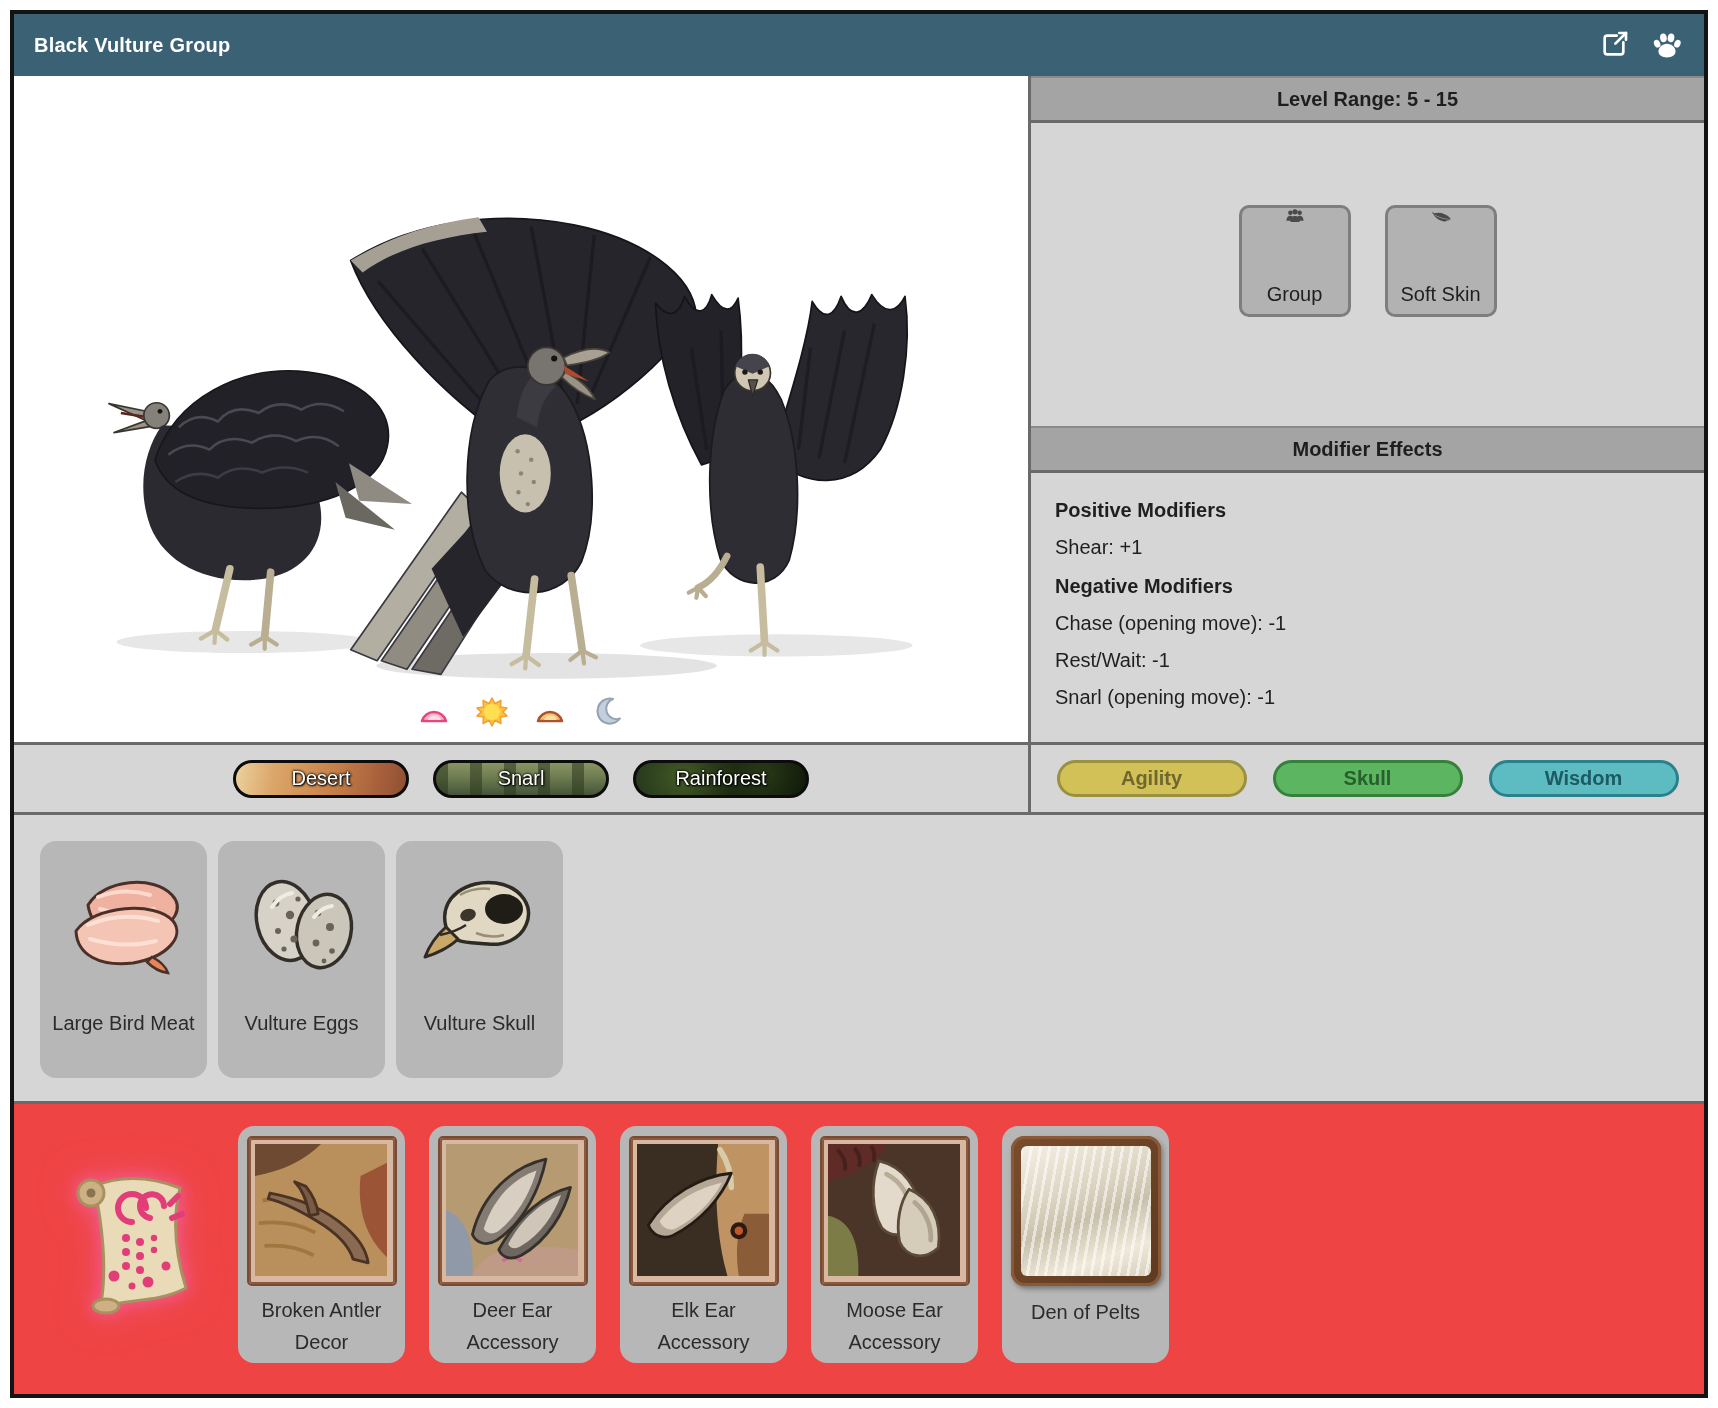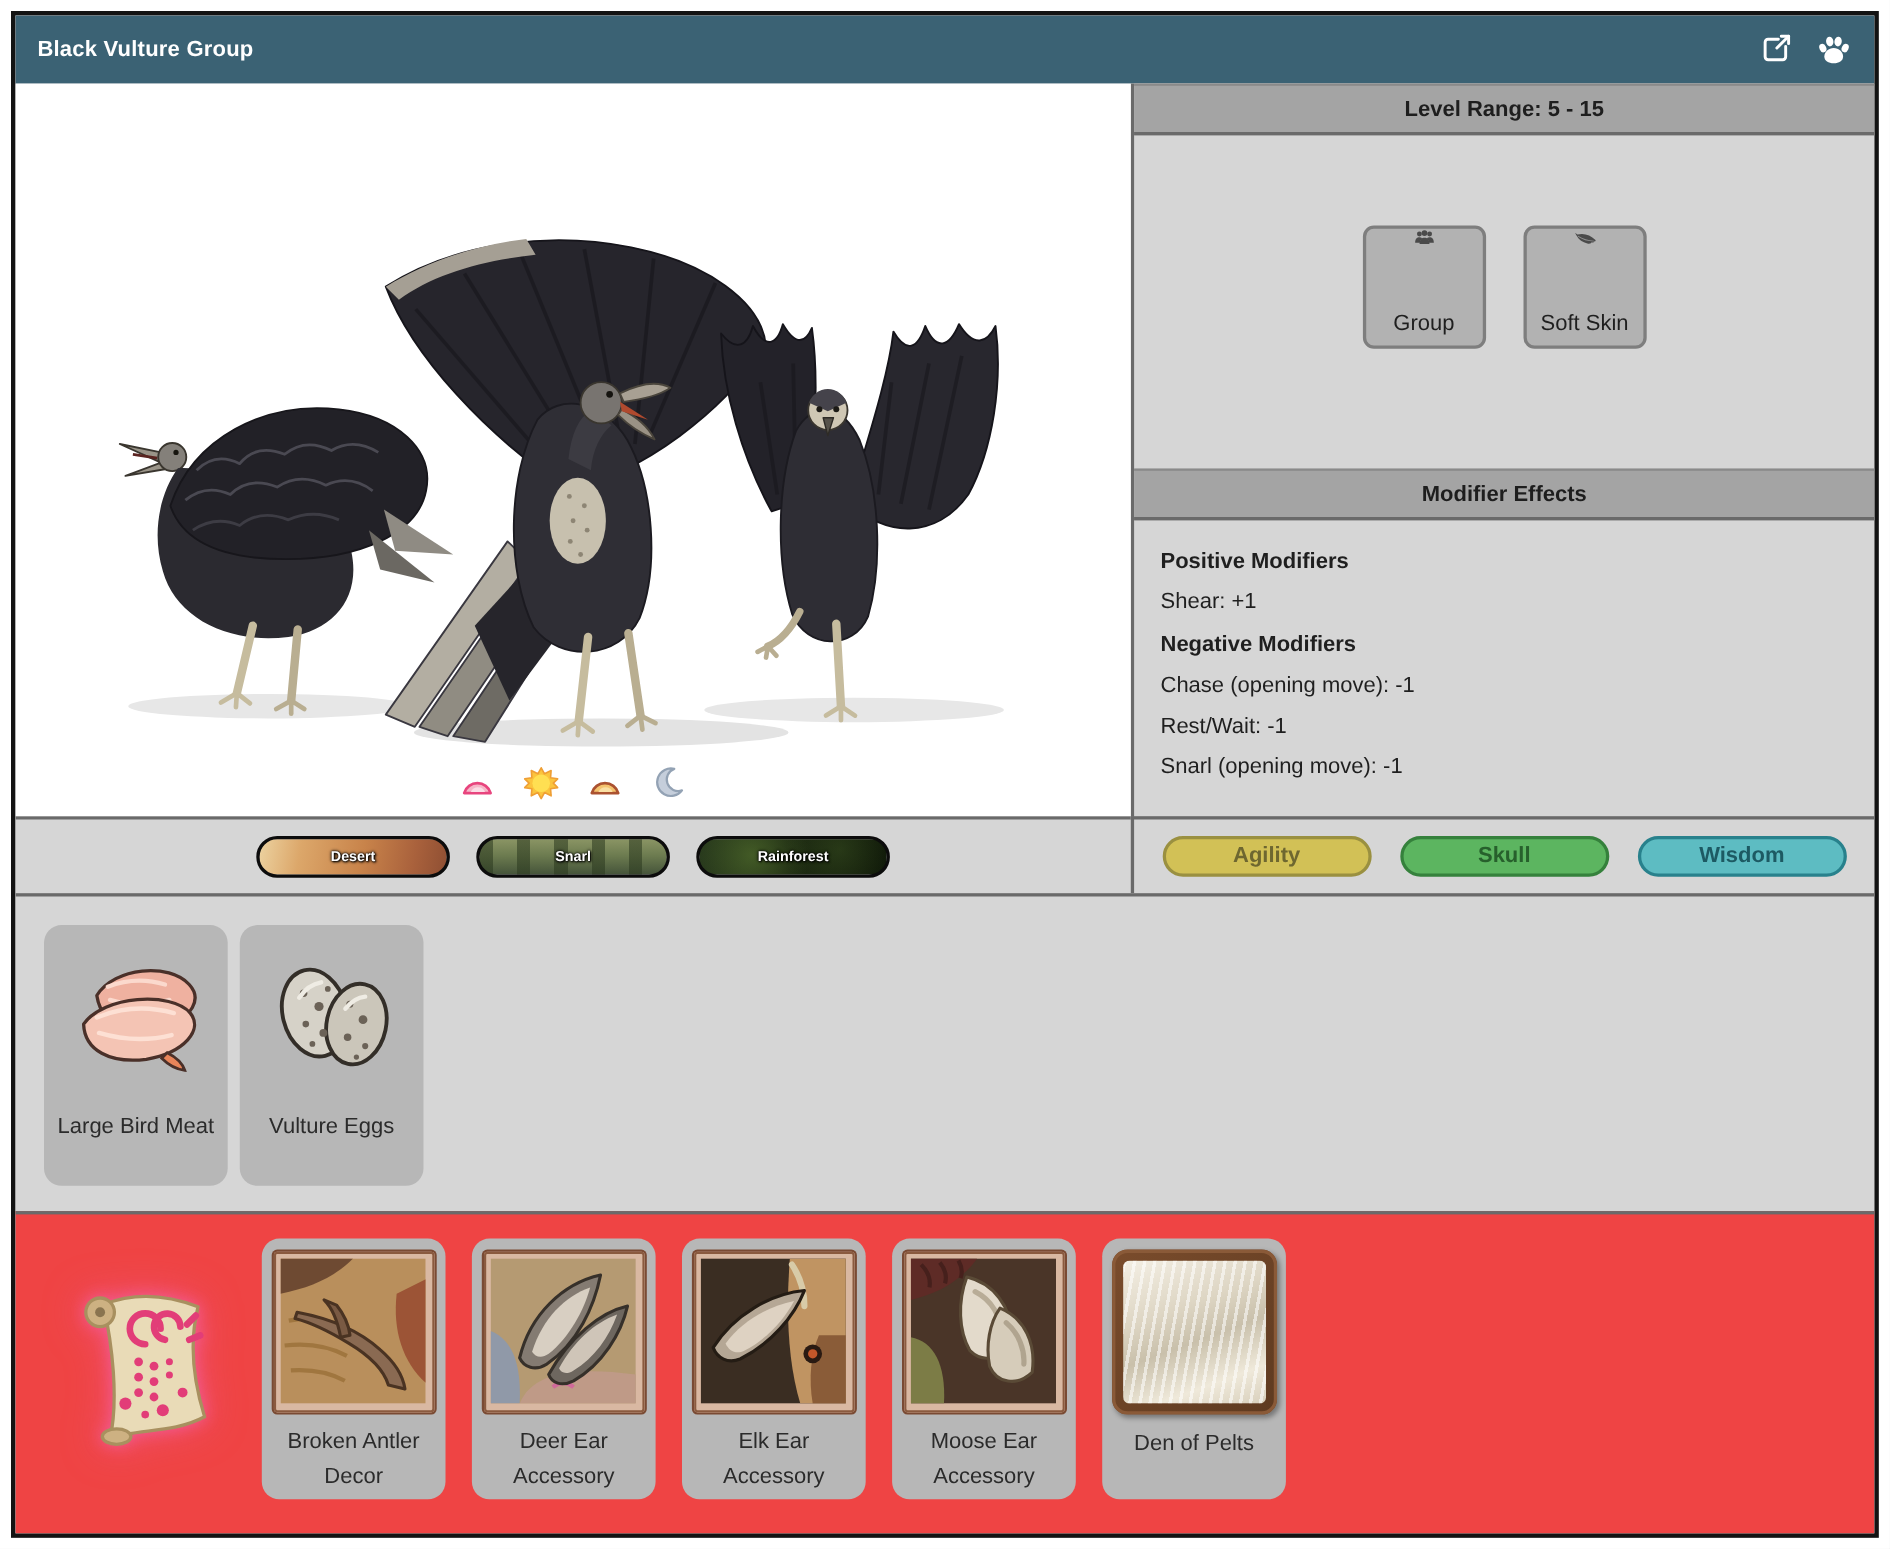--- a/index.html
+++ b/index.html
@@ -27,21 +27,21 @@
   .trait-btn svg { margin-bottom:10px; }
   .trait-label { font-size:20px; color:#1f1f1f; }
   .mod-bar { margin-top:109px; }
   .mod-list { padding:10px 24px; font-size:20px; color:#1f1f1f; }
   .mod-head { font-weight:bold; margin:16px 0 4px; }
   .mod-item { margin:14px 0; }
 
   .biome-row { grid-column:1; grid-row:2; border-top:3px solid #6a6a6a; display:flex; align-items:center; justify-content:center; gap:24px; background:#d6d6d6; }
   .stats-row { grid-column:2; grid-row:2; border-top:3px solid #6a6a6a; border-left:3px solid #6a6a6a; display:flex; align-items:center; justify-content:center; gap:26px; background:#d6d6d6; }
 
-  .biome-btn { width:176px; height:38px; border:3px solid #0c0c0c; border-radius:19px; display:flex; align-items:center; justify-content:center; color:#fff; font-size:13px; font-weight:bold; cursor:pointer; text-shadow:0 0 3px #000, 0 0 2px #000, 1px 1px 2px #000; }
+  .biome-btn { width:176px; height:38px; border:3px solid #0c0c0c; border-radius:19px; display:flex; align-items:center; justify-content:center; color:#fff; font-size:20px; font-weight:normal; cursor:pointer; text-shadow:0 0 3px #000, 0 0 2px #000, 1px 1px 2px #000; }
   .biome-desert { background:linear-gradient(100deg,#ecd2a0 0%,#dca76a 22%,#c8834a 55%,#a9613c 82%,#8f4f33 100%); }
   .biome-swamp { background:
       repeating-linear-gradient(90deg, rgba(42,56,30,.55) 0 12px, rgba(0,0,0,0) 12px 34px),
       linear-gradient(180deg,#8a9464 0%,#6d7c50 45%,#45543a 100%); }
   .biome-rainforest { background:
       radial-gradient(circle at 28% 45%, rgba(96,128,52,.55), rgba(0,0,0,0) 42%),
       radial-gradient(circle at 75% 30%, rgba(70,96,40,.4), rgba(0,0,0,0) 38%),
       linear-gradient(100deg,#26371c 0%,#18240f 55%,#0e1708 100%); }
 
   .stat-pill { width:190px; height:37px; border:3px solid; border-radius:19px; display:flex; align-items:center; justify-content:center; font-size:20px; font-weight:600; cursor:pointer; }
@@ -256,20 +256,31 @@
           <circle cx="86" cy="60" r="3.2"></circle>
               <circle cx="98" cy="74" r="4"></circle>
               <circle cx="84" cy="90" r="3.4"></circle>
           <circle cx="100" cy="98" r="2.8"></circle>
               <circle cx="92" cy="108" r="2.4"></circle>
         </g>
         <path d="M40,54 q8,-12 20,-14 M82,64 q8,-10 18,-11" stroke="#efece4" stroke-width="4" fill="none" stroke-linecap="round"></path>
       </svg>
       <div class="item-label">Vulture Eggs</div>
     </div>
+    <div class="item-card">
+      <svg class="art" viewBox="0 0 140 140">
+        <path d="M36,74 C28,44 58,26 86,30 C112,34 124,54 116,72 C110,86 94,93 78,91 C60,89 42,92 36,74 Z" fill="#e0d8c3 " stroke="#2e2a24" stroke-width="3.5" stroke-linejoin="round"></path>
+        <path d="M36,74 C27,82 19,93 15,104 C26,101 40,94 48,86 Z" fill="#c9a86a" stroke="#2e2a24" stroke-width="3" stroke-linejoin="round"></path>
+        <path d="M30,82 C40,80 50,76 56,72" stroke="#2e2a24" stroke-width="2.5" fill="none"></path>
+        <ellipse cx="94" cy="56" rx="19" ry="15" fill="#201c16"></ellipse>
+        <ellipse cx="58" cy="62" rx="8" ry="6" transform="rotate(-18 58 62)" fill="#3b352c"></ellipse>
+        <path d="M66,80 q14,6 28,2 M50,42 q14,-8 30,-6" stroke="#9a8f76" stroke-width="2.5" fill="none"></path>
+      </svg>
+      <div class="item-label">Vulture Skull</div>
+    </div>
   </div>
 
   <div class="decor">
     <div class="scroll-wrap">
       <svg width="150" height="160" viewBox="0 0 150 160">
         <path d="M40,26 C70,14 100,18 126,28 C118,60 122,96 132,128 C102,144 70,138 46,148 C54,112 48,62 40,26 Z" fill="#e9dbb7" stroke="#a8905f" stroke-width="3" stroke-linejoin="round"></path>
         <circle cx="37" cy="33" r="13" fill="#cdb182" stroke="#a8905f" stroke-width="3"></circle>
         <circle cx="37" cy="33" r="4.5" fill="#8a744f"></circle>
         <ellipse cx="52" cy="146" rx="13" ry="7" fill="#cdb182" stroke="#a8905f" stroke-width="3"></ellipse>
         <g stroke="#e23d78" fill="none" stroke-width="6" stroke-linecap="round">

